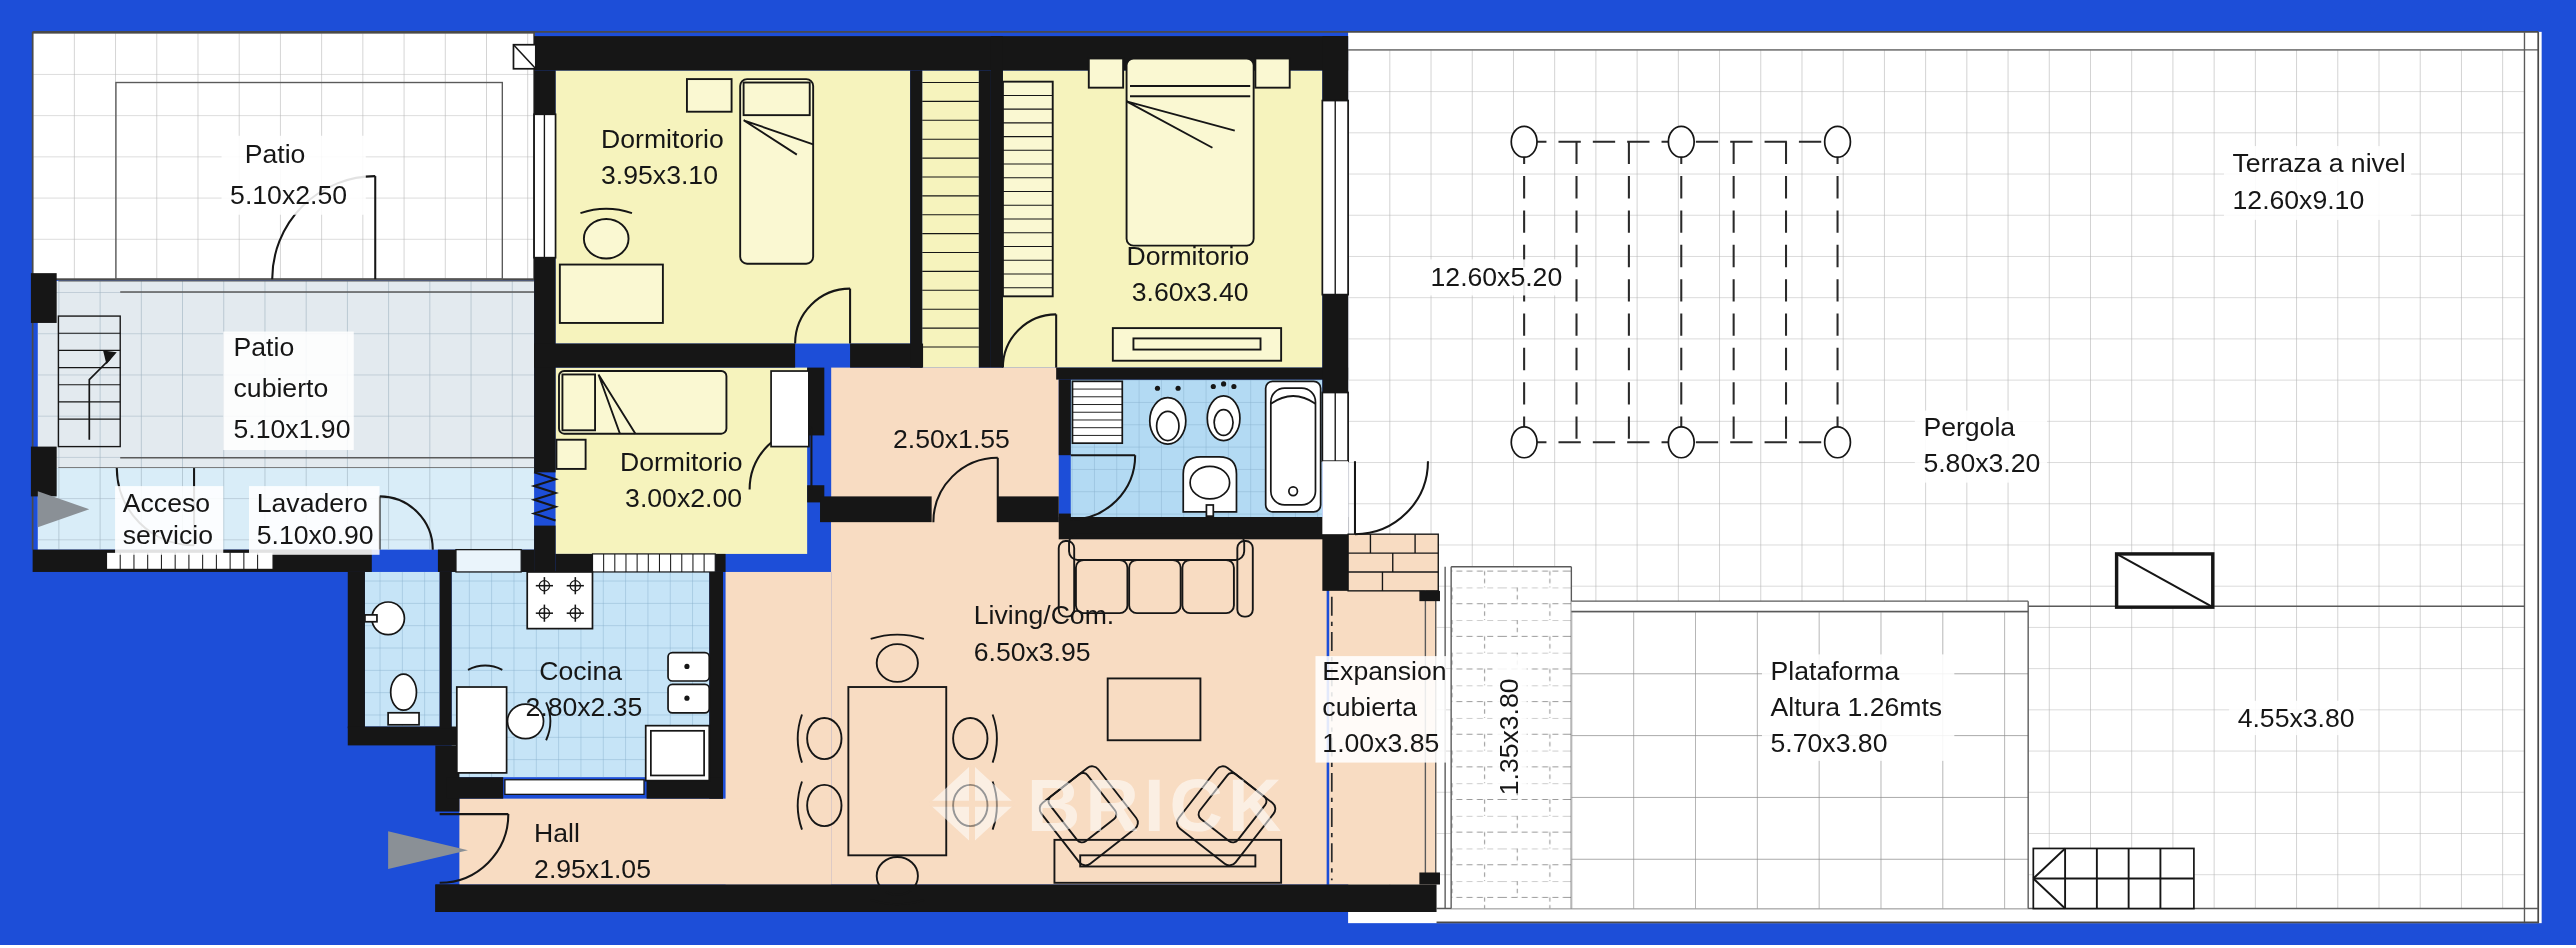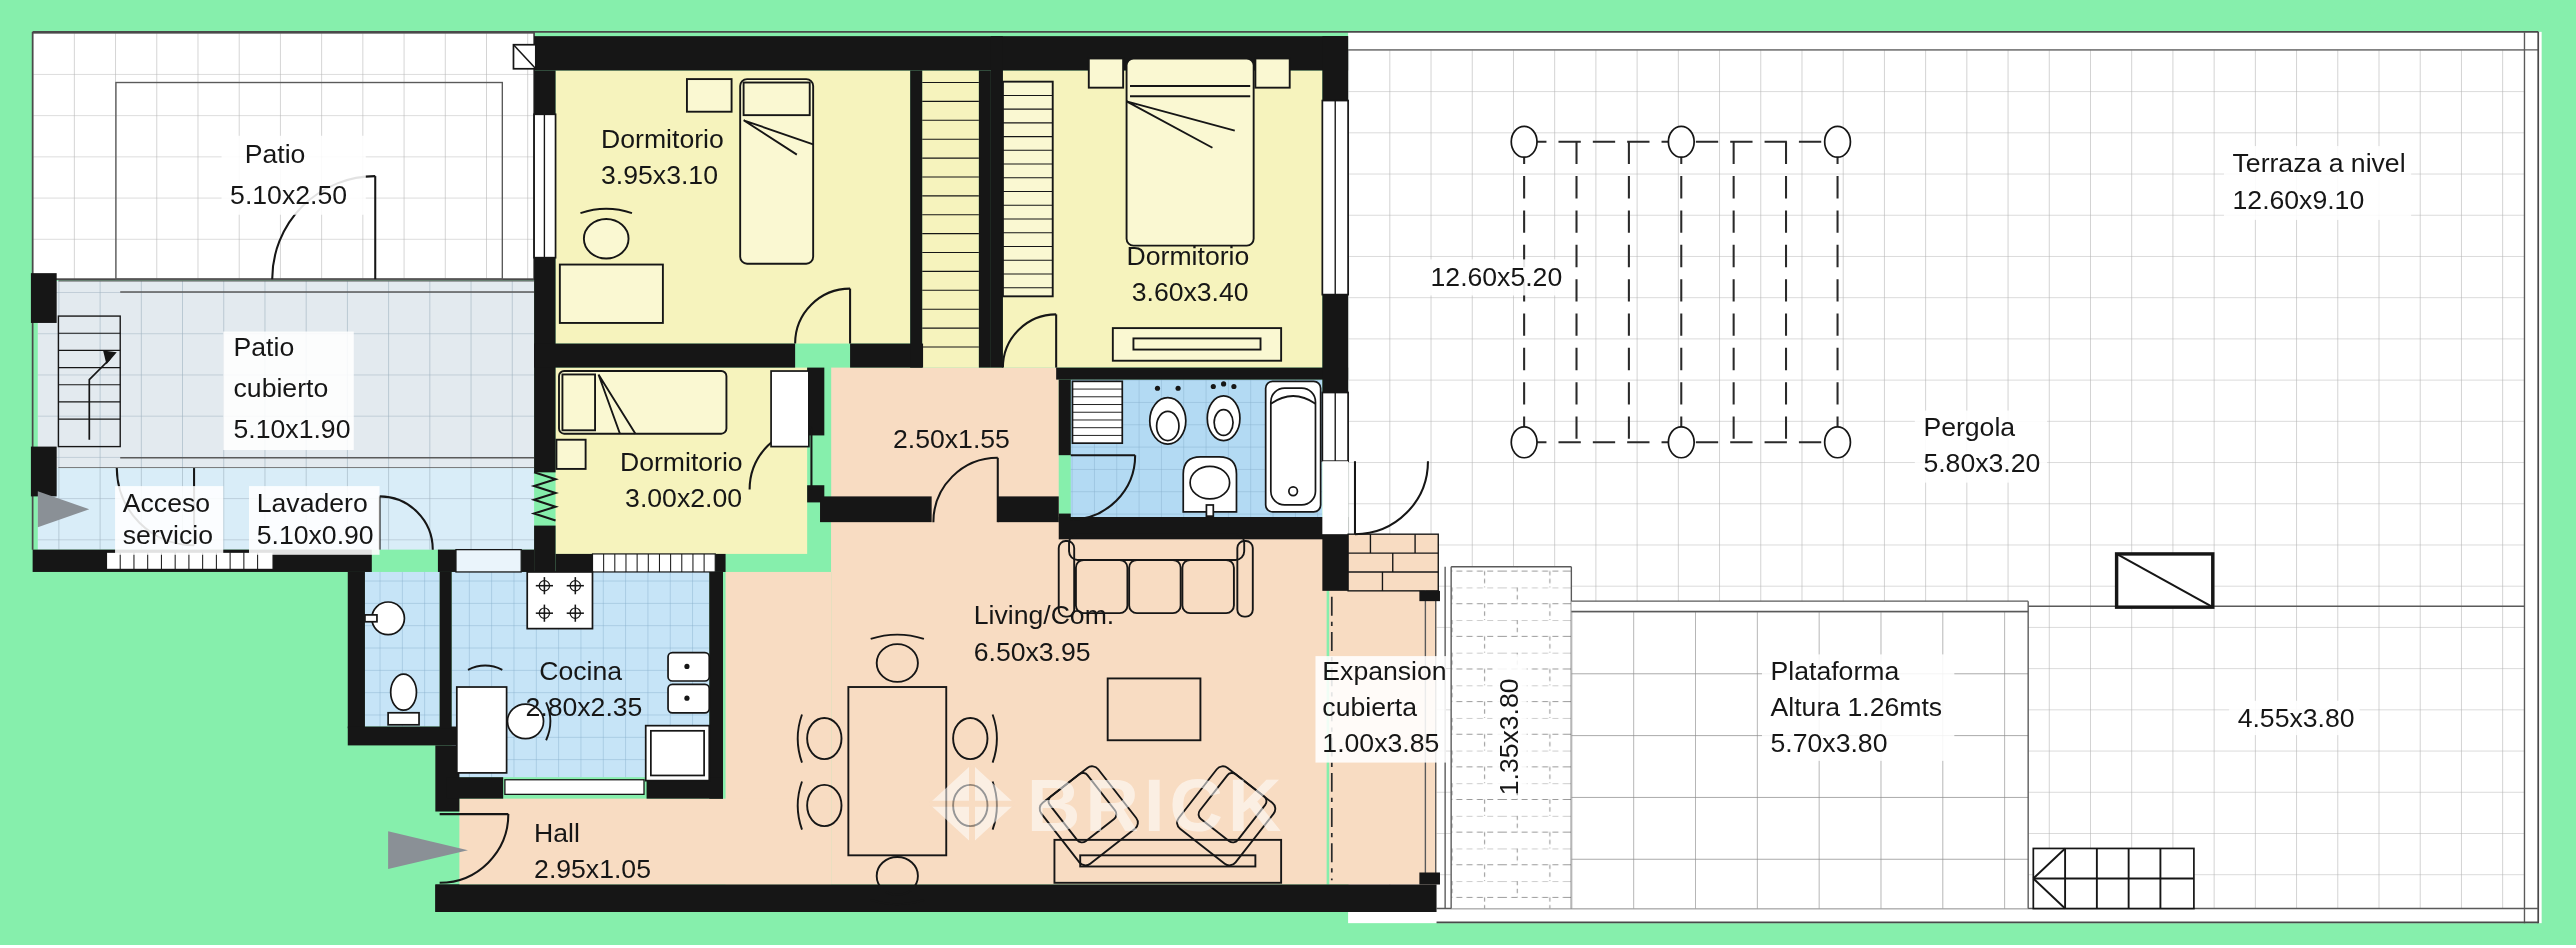--- a/index.html
+++ b/index.html
@@ -1,17 +1,17 @@
 <!DOCTYPE html>
 <html style="--c-bedroom: #f6f3bd; --c-living: #f8dcc2; --c-wet: #c6e4f7; --c-bath: #b3daf3; --c-patio_cubierto: #e3eaef; --c-lavadero: #d9edf8; --c-wall: #161616; --c-grid: #b6b6b6; --c-text: #161616;font-size:13.7px"><head>
 <meta charset="utf-8">
 <style>
   html,body{margin:0;padding:0;background:#ffffff;}
   body{font-family:"Liberation Sans", sans-serif;}
-  #stage{position:relative;width:2576px;height:945px;background:#86efac;overflow:hidden;}
+  #stage{position:relative;width:2576px;height:945px;background:#1d4ed8;overflow:hidden;}
   svg{display:block;}
   text{font-family:"Liberation Sans", sans-serif; fill:var(--c-text,#161616);}
   .lbl{font-size:31px;}
   .room-bed{fill:var(--c-bedroom,#f6f3bd);}
   .room-liv{fill:var(--c-living,#f8dcc2);}
   .room-wet{fill:var(--c-wet,#bfe2f6);}
   .room-bath{fill:var(--c-bath,#b3daf3);}
   .room-pc{fill:var(--c-patio_cubierto,#e3eaef);}
   .room-lav{fill:var(--c-lavadero,#d9edf8);}
   .wall{fill:var(--c-wall,#161616);}

